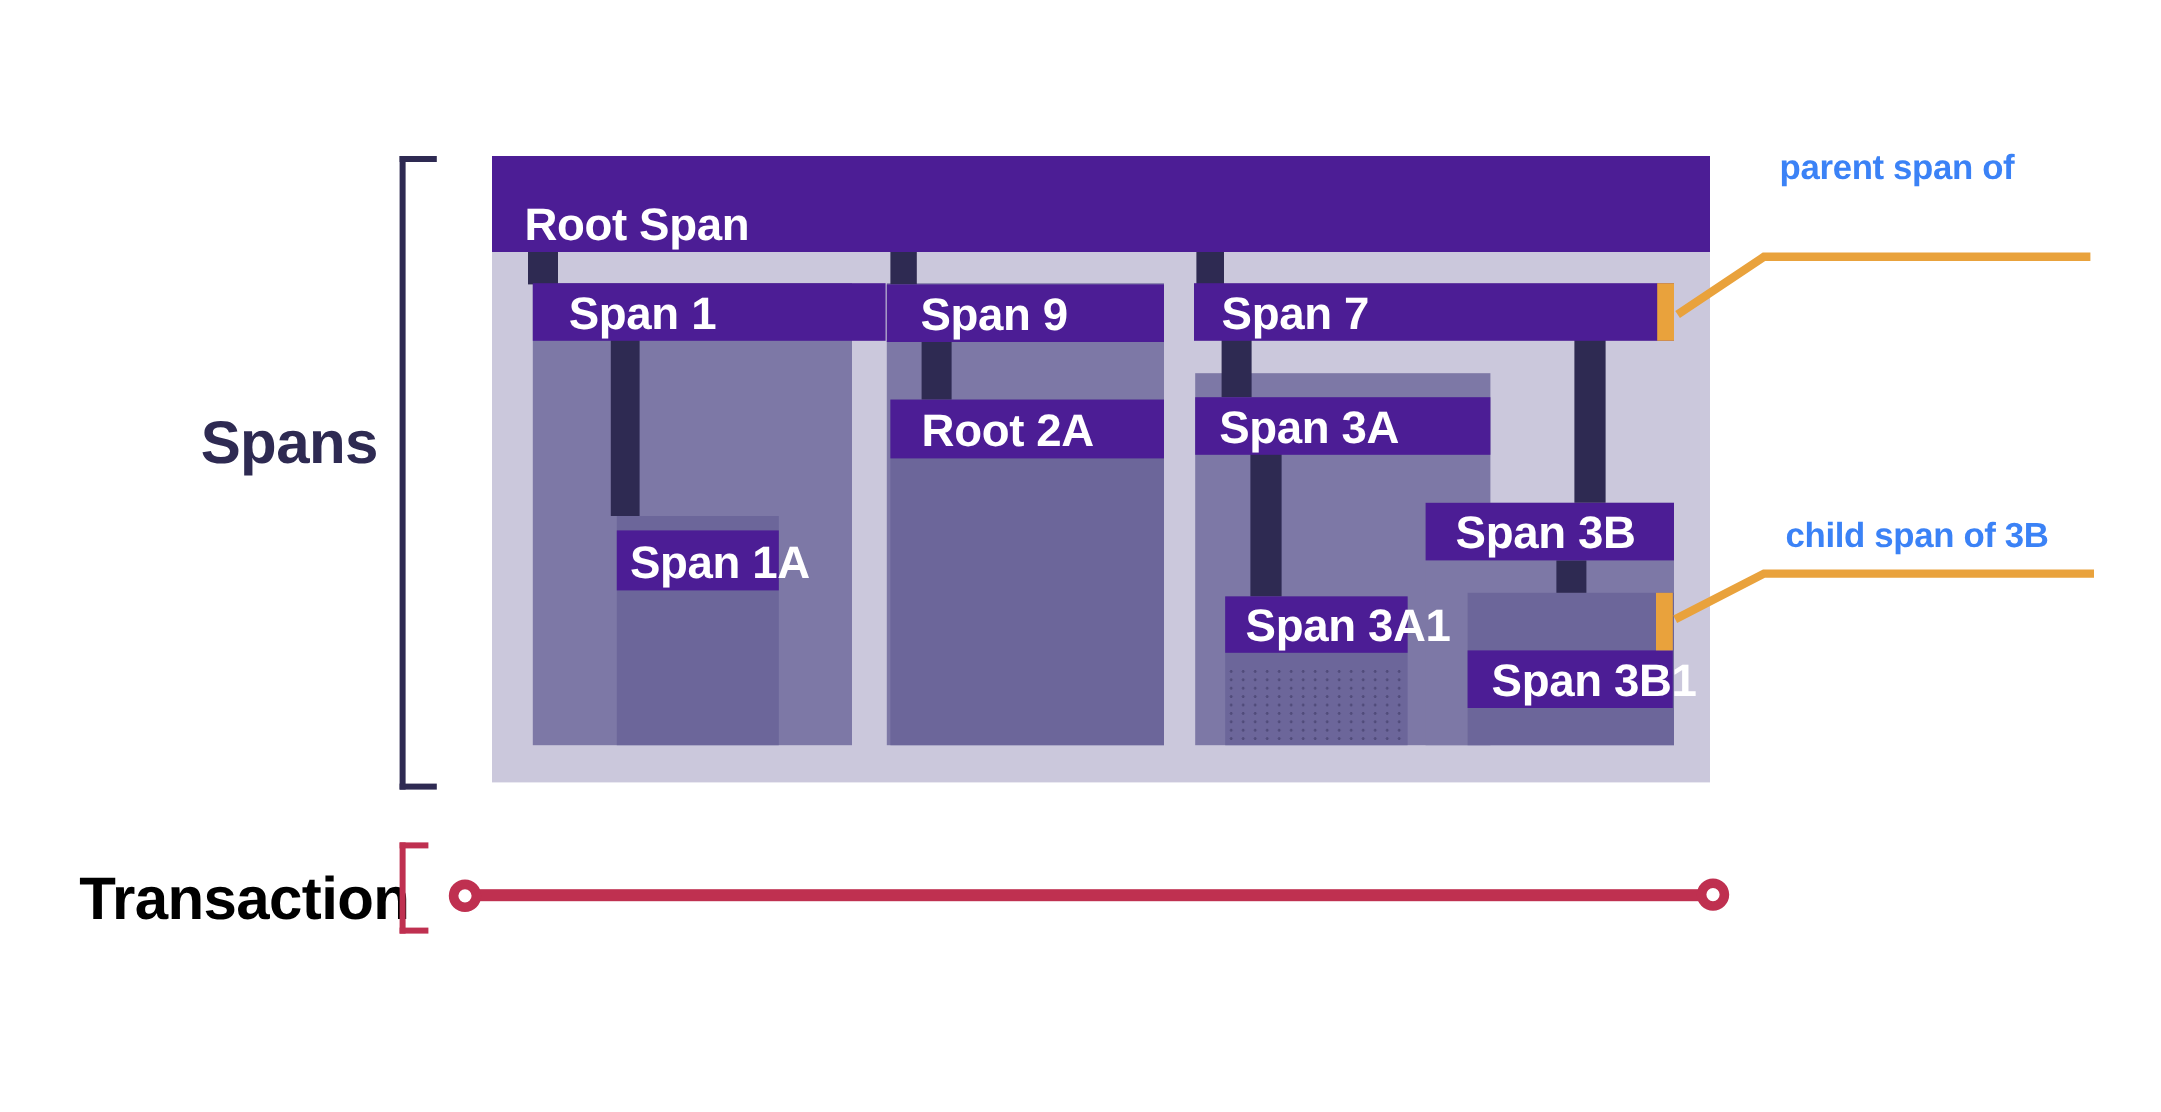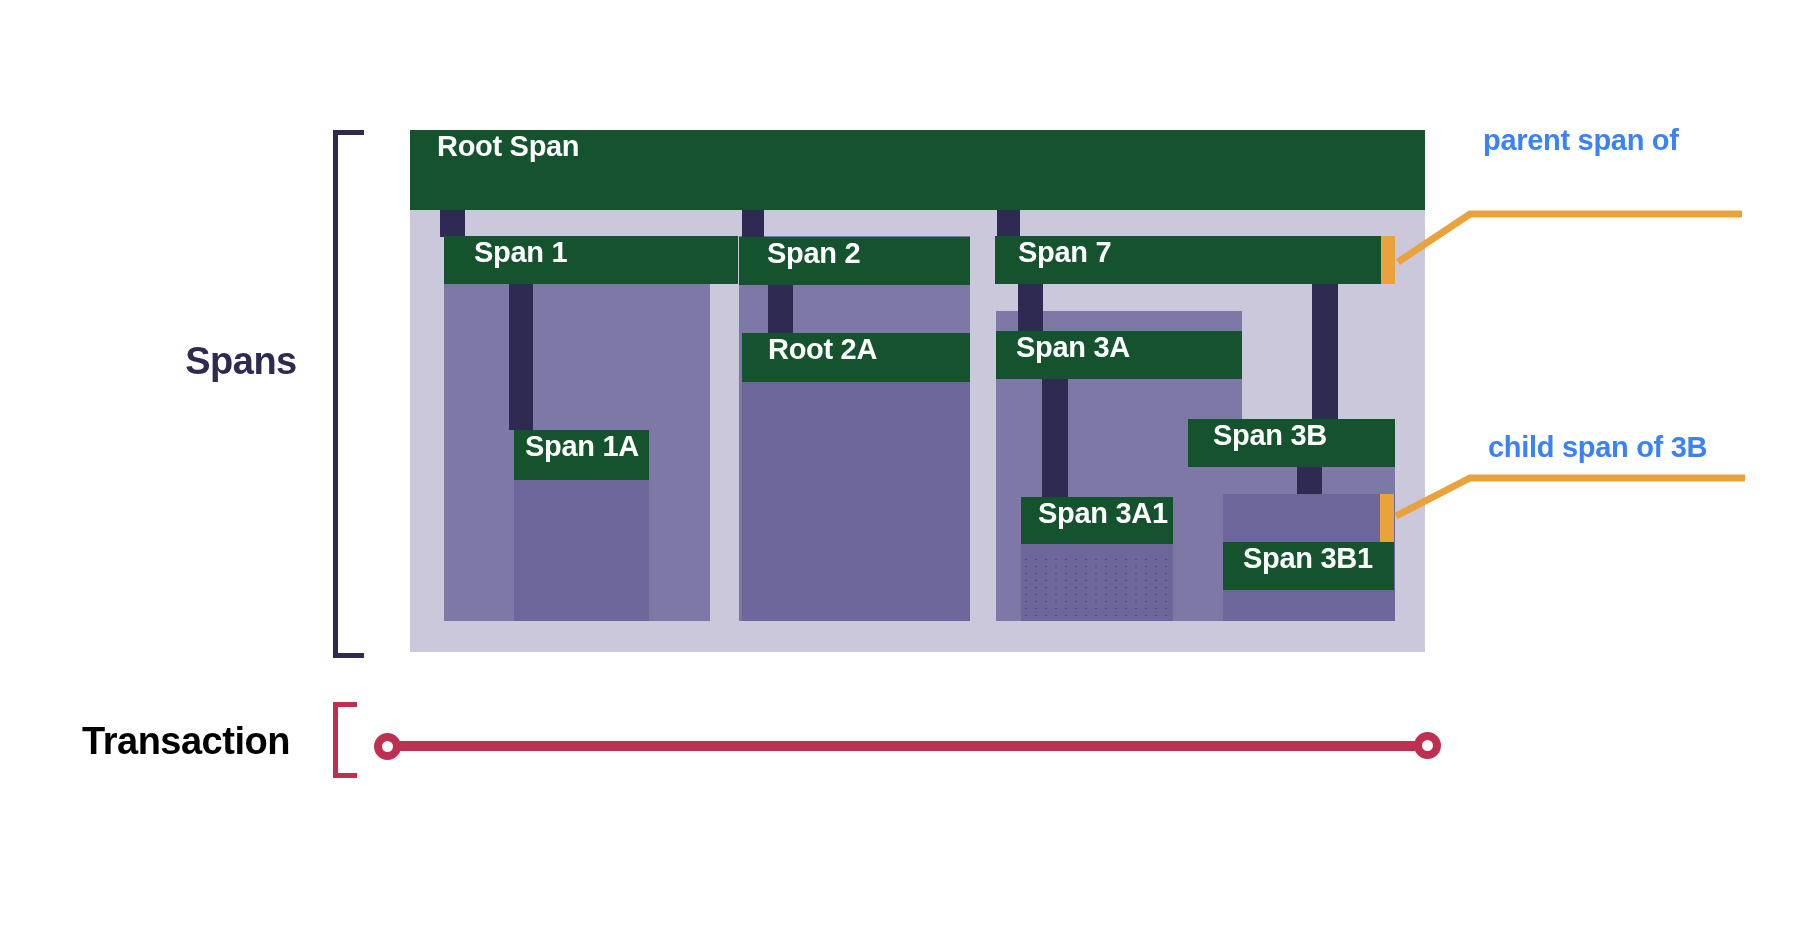--- a/index.html
+++ b/index.html
@@ -11,28 +11,28 @@
   .abs{position:absolute;}
   
   .navy-bg{background:#2e2a52;}
   .lavender-bg{background:#cbc8dc;}
   .fill-m{background:#7d78a6;}
   .fill-d{background:#6c669a;}
   .orange-bg{background:#e9a23c;}
   .red-bg{background:#bf3050;}
   
   .bar{
-    background:#14532d;color:#ffffff;
-    display:flex;align-items:flex-start;
-    font-size:29px;font-weight:700;letter-spacing:-0.3px;
+    background:#4c1d95;color:#ffffff;
+    display:flex;align-items:flex-end;
+    font-size:38px;font-weight:700;letter-spacing:-0.3px;
     box-sizing:border-box;white-space:nowrap;
   }
   
   .side-label{
-    color:#2e2a52;font-size:38px;font-weight:700;letter-spacing:-0.5px;
+    color:#2e2a52;font-size:50px;font-weight:700;letter-spacing:-0.5px;
     text-align:center;
   }
   .side-label.red{color:#000000;}
   
   .ann{
     color:#3b82f6;font-size:29px;font-weight:700;letter-spacing:-0.3px;
     line-height:35px;white-space:nowrap;
   }
   
   .bracket-part{background:#2e2a52;}
@@ -83,29 +83,29 @@
 
 <div class="abs bar" style="left:410px;top:130px;width:1015px;height:80px;padding-left:27px;">
   <span>Root Span</span>
 </div>
 
 <div class="abs bar" style="left:444px;top:236px;width:294px;height:48px;padding-left:30px;">
   <span>Span 1</span>
 </div>
 
 <div class="abs bar" style="left:739px;top:237px;width:231px;height:48px;padding-left:28px;">
-  <span>Span 2</span>
+  <span>Span 9</span>
 </div>
 
 <div class="abs bar" style="left:995px;top:236px;width:400px;height:48px;padding-left:23px;">
   <span>Span 7</span>
 </div>
 <div class="abs orange-bg" style="left:1381px;top:236px;width:14px;height:48px;"></div>
 
-<div class="abs bar" style="left:514px;top:430px;width:135px;height:50px;padding-left:11px;">
+<div class="abs bar" style="left:514px;top:442px;width:135px;height:50px;padding-left:11px;">
   <span>Span 1A</span>
 </div>
 
 <div class="abs bar" style="left:742px;top:333px;width:228px;height:49px;padding-left:26px;">
   <span>Root 2A</span>
 </div>
 
 <div class="abs bar" style="left:996px;top:331px;width:246px;height:48px;padding-left:20px;">
   <span>Span 3A</span>
 </div>

